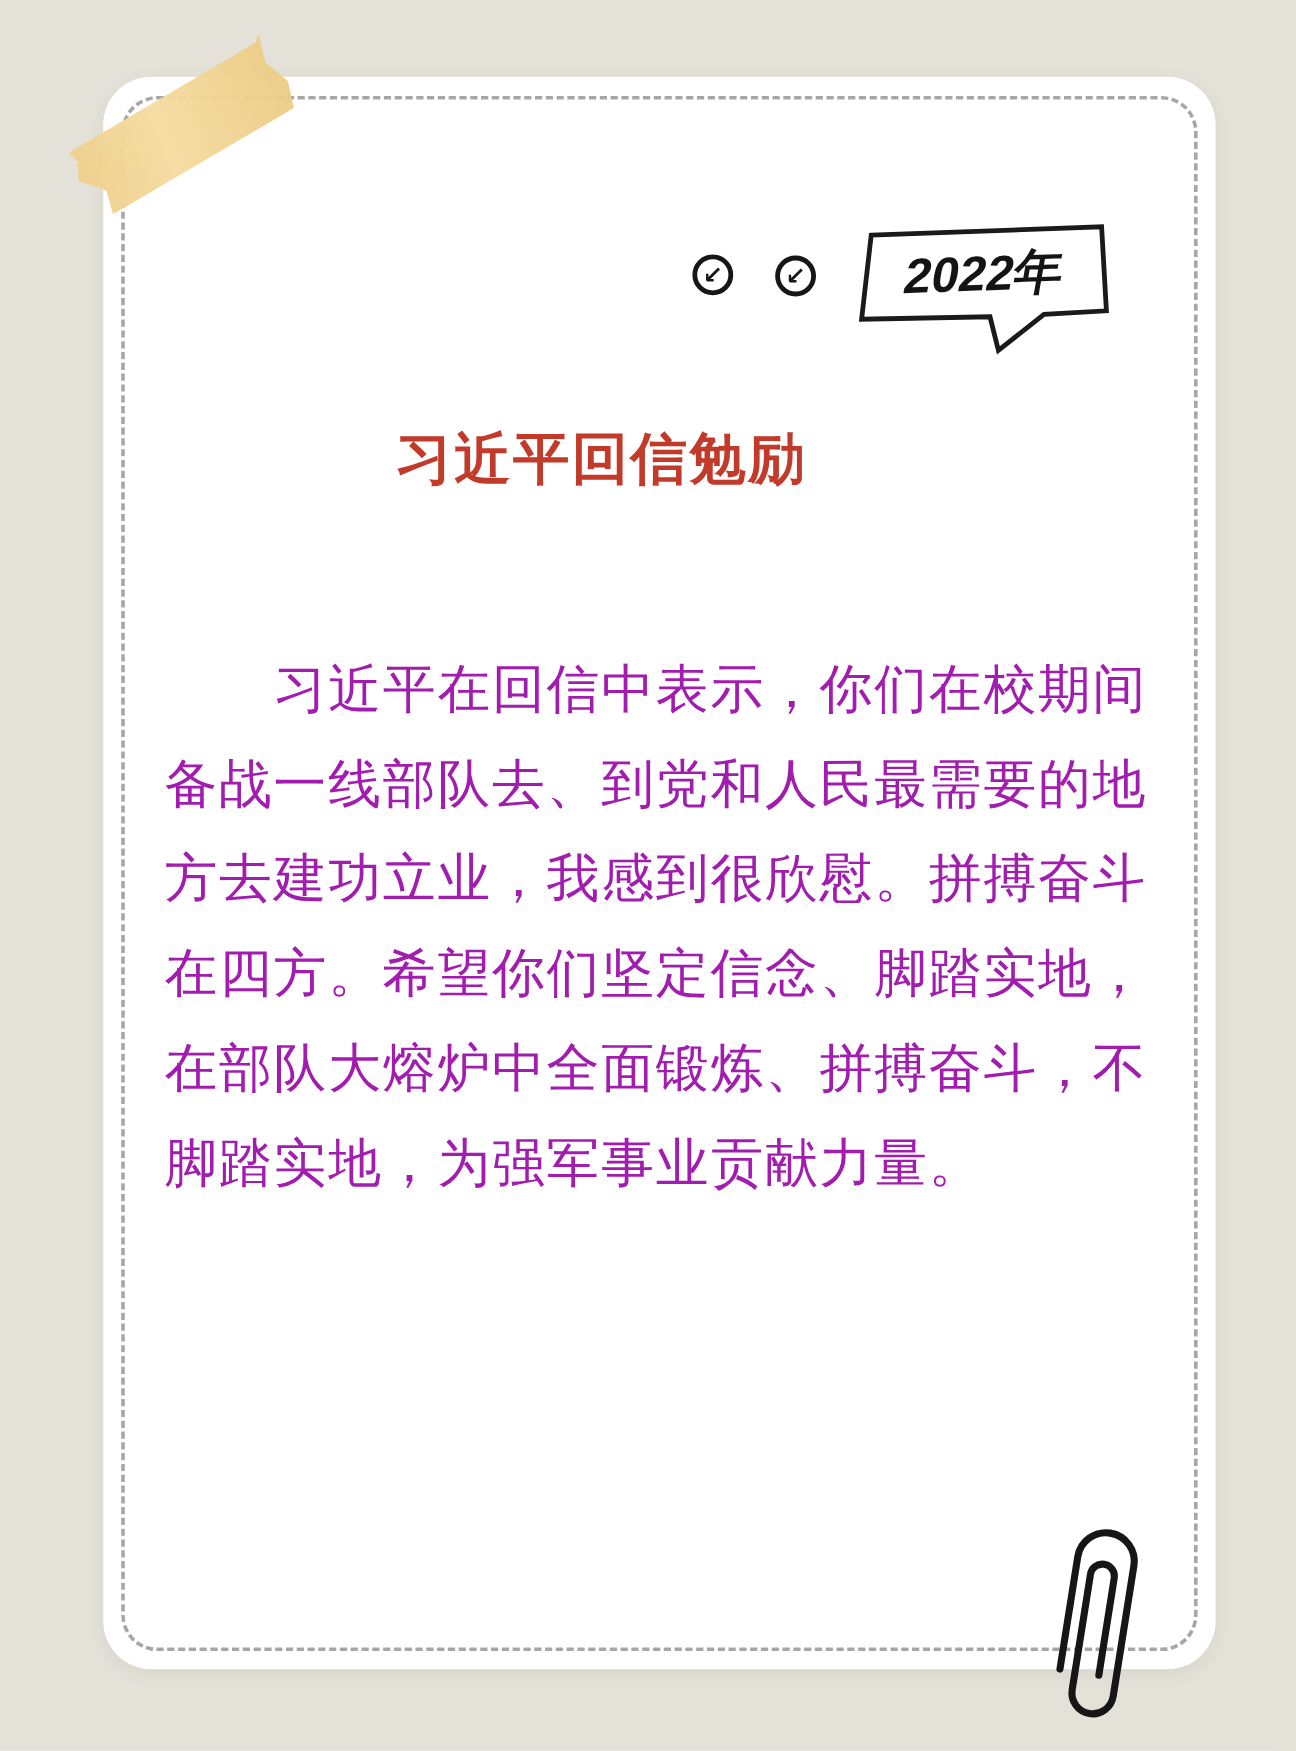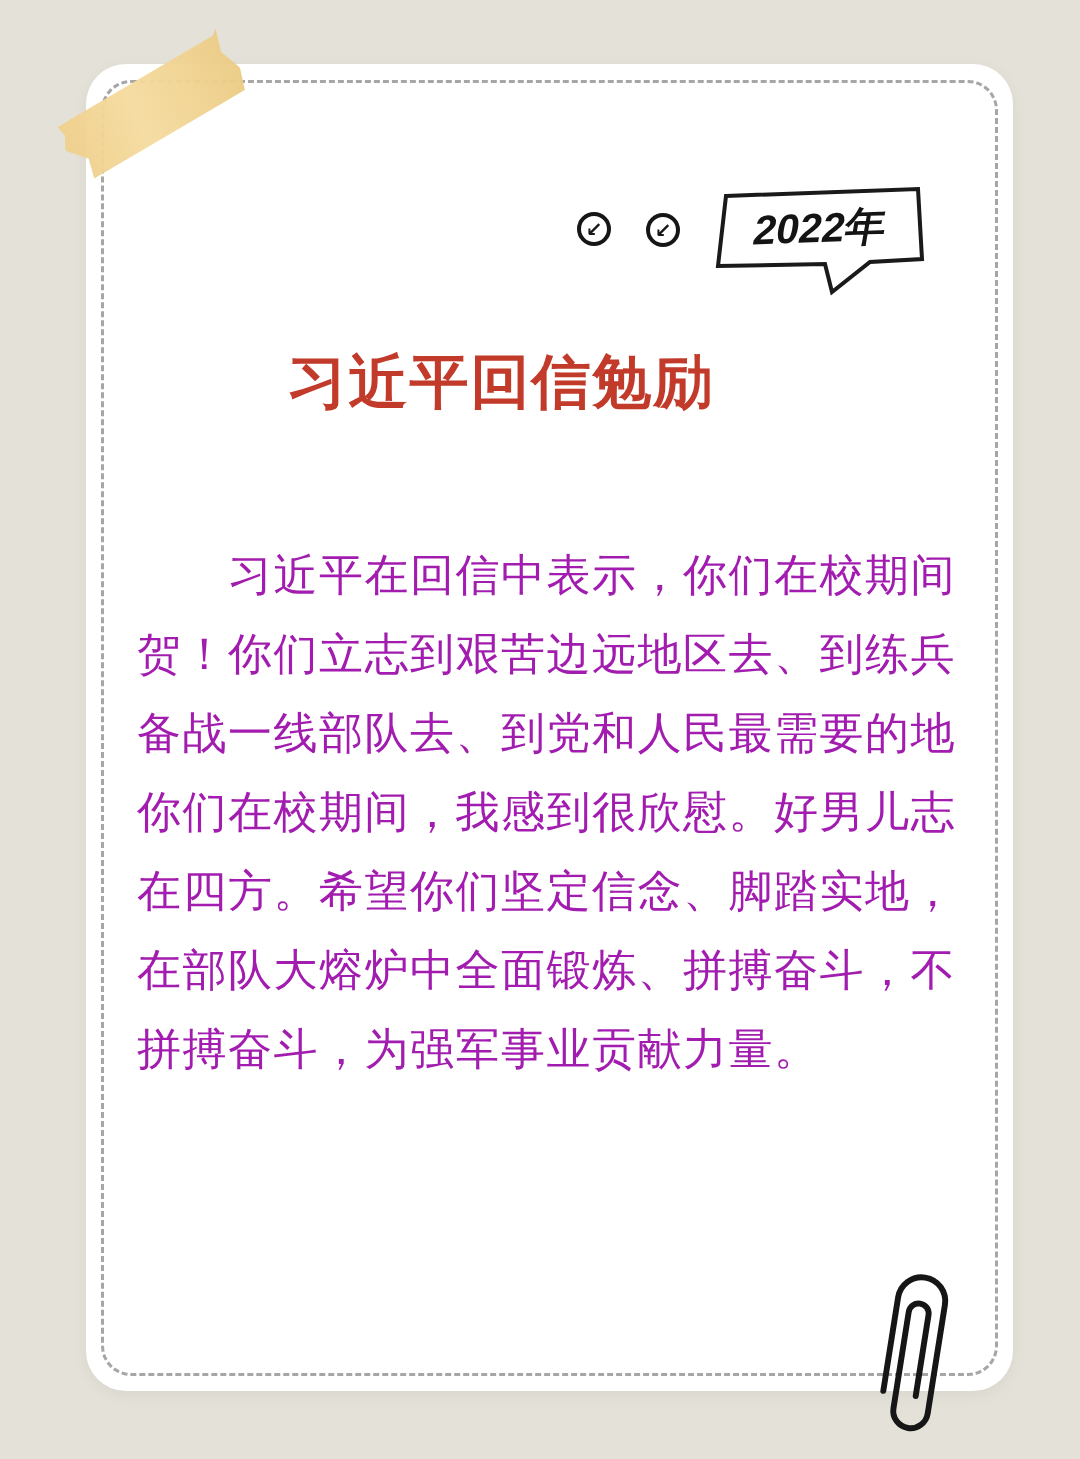--- a/index.html
+++ b/index.html
@@ -72,21 +72,21 @@
     transform: rotate(-2deg) skewX(-12deg);
   }
 
   
   .title {
     position: absolute;
     left: 86px; top: 353px;
     width: 830px;
     text-align: center;
     color: #C23B2A;
-    font-size: 59px;
+    font-size: 47px;
     font-weight: 800;
     line-height: 58px;
     letter-spacing: 2px;
   }
 
   
   .body-text {
     position: absolute;
     left: 137px; top: 535px;
     width: 845px;
@@ -130,25 +130,24 @@
   </svg>
   <div class="bubble-label">2022年</div>
 </div>
 
 <div class="title">
   <div>习近平回信勉励</div>
 </div>
 
 <div class="body-text">
   <div class="body-line">　　习近平在回信中表示，你们在校期间</div>
-  <div class="body-line">贺！你们立志到艰苦边远地区去、到练兵</div>
   <div class="body-line">备战一线部队去、到党和人民最需要的地</div>
-  <div class="body-line">你们在校期间，我感到很欣慰。好男儿志</div>
+  <div class="body-line">方去建功立业，我感到很欣慰。拼搏奋斗</div>
   <div class="body-line">在四方。希望你们坚定信念、脚踏实地，</div>
   <div class="body-line">在部队大熔炉中全面锻炼、拼搏奋斗，不</div>
-  <div class="body-line">拼搏奋斗，为强军事业贡献力量。</div>
+  <div class="body-line">脚踏实地，为强军事业贡献力量。</div>
 </div>
 
 <div class="paperclip">
   <svg width="82" height="178" viewBox="0 0 90 195">
     <path d="M20 148 L20 44 A26 26 0 0 1 72 44 L72 165 A19 19 0 0 1 34 165 L34 58 A11 11 0 0 1 56 58 L56 148" fill="none" stroke="#161616" stroke-width="6.5" stroke-linecap="round"></path>
   </svg>
 </div>
 
 </body></html>

